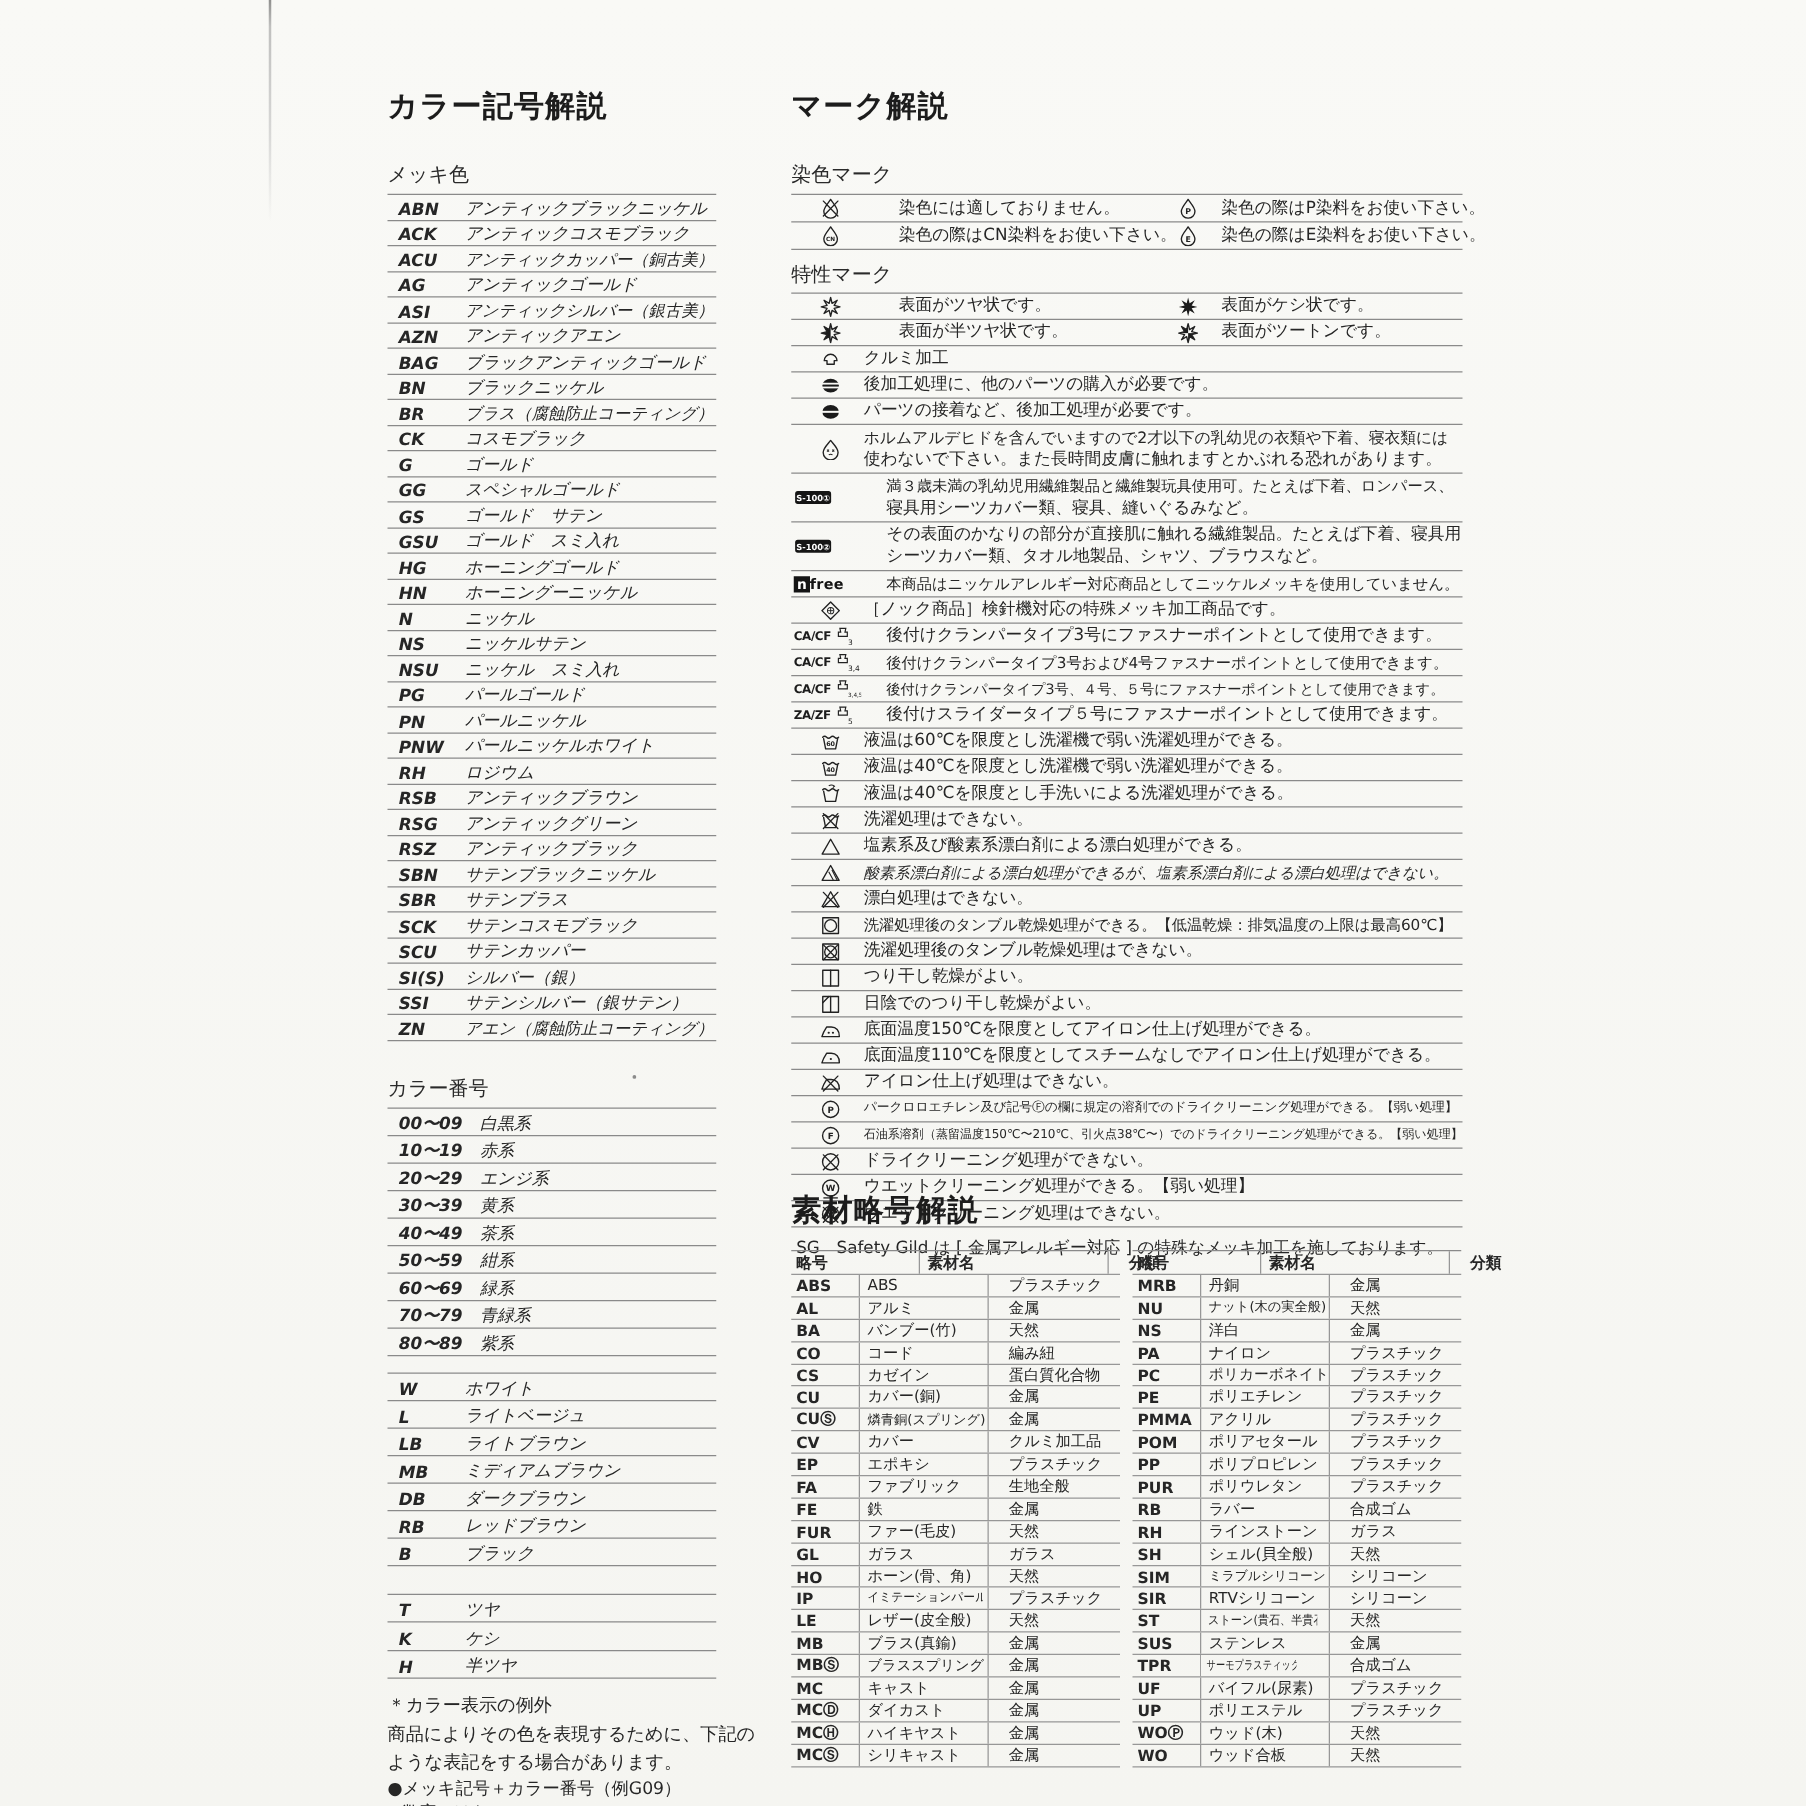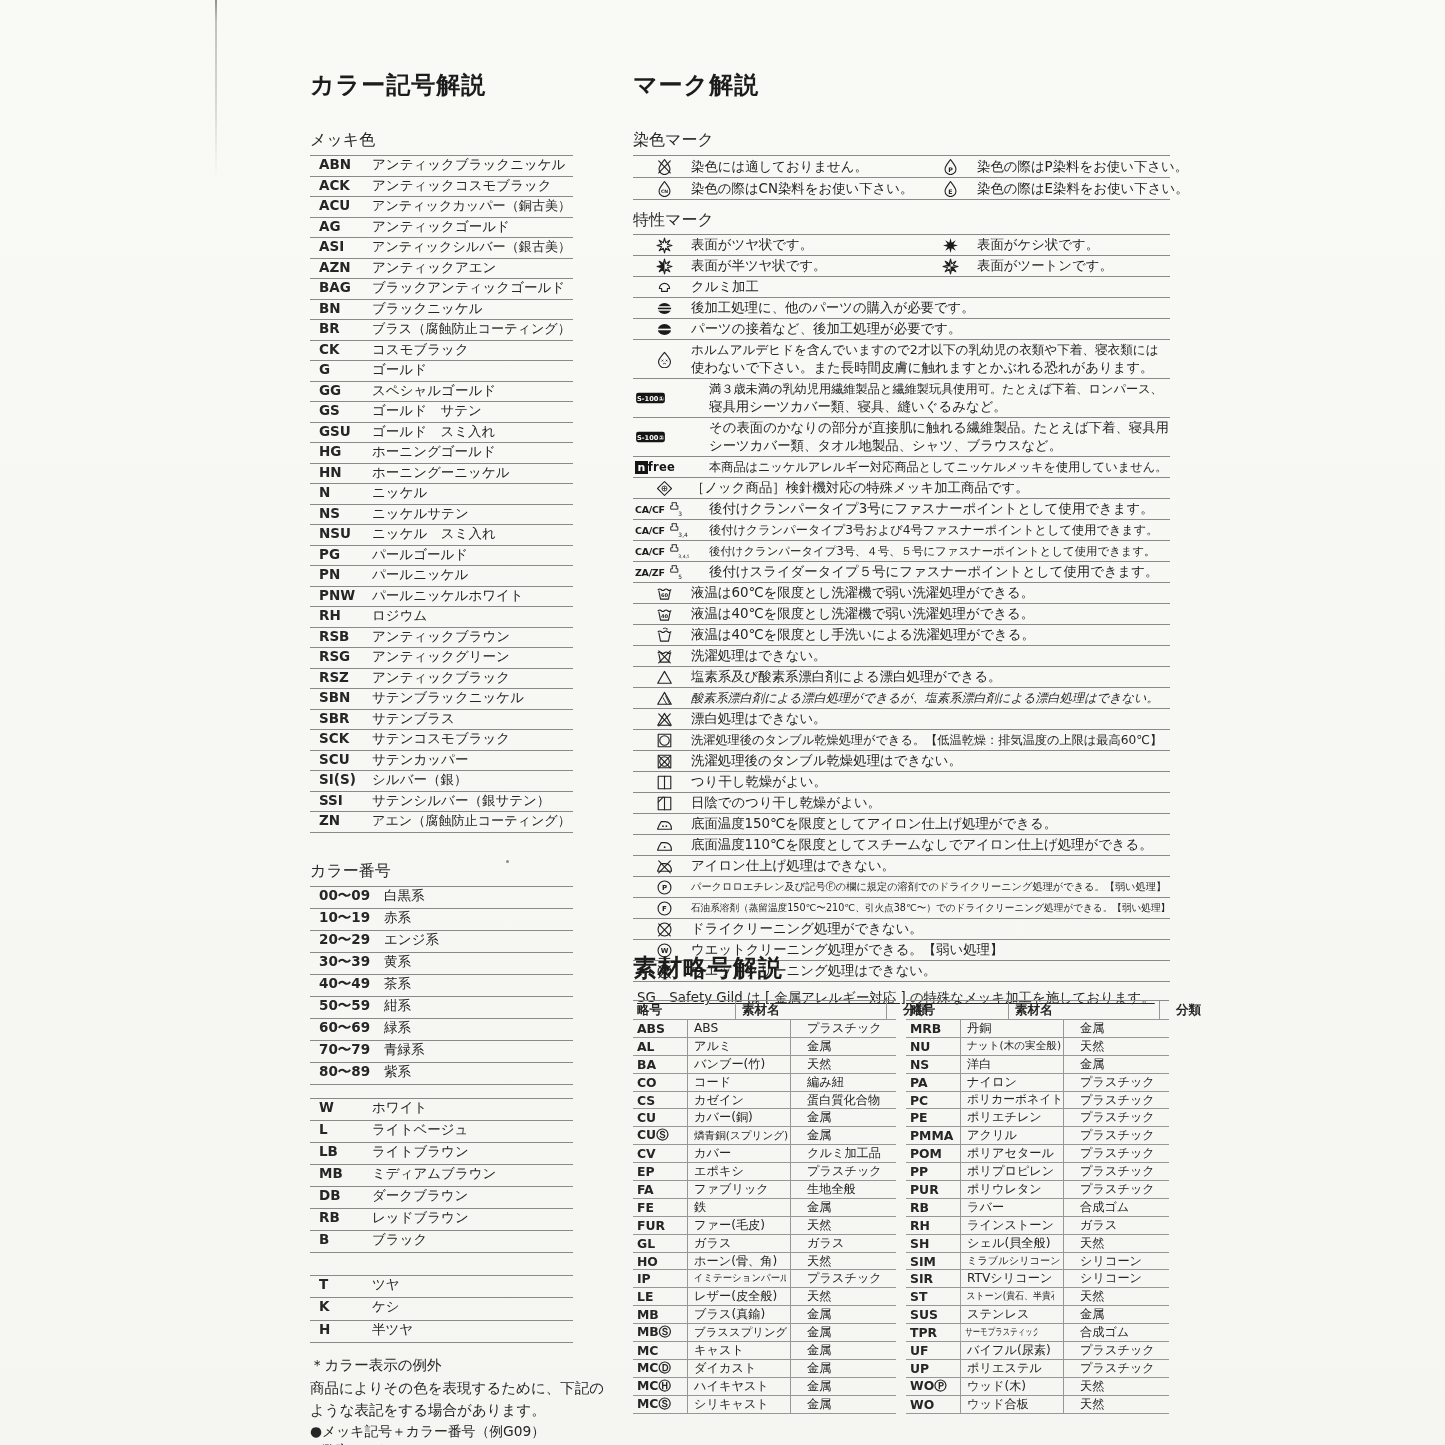--- a/index.html
+++ b/index.html
@@ -6,47 +6,47 @@
   body{width:1445px;height:1445px;background:#eef0ee;}
   .page{position:relative;width:1445px;height:1445px;background:linear-gradient(180deg,#f9f9f6,#f5f5f1);
         overflow:hidden;font-family:"DejaVu Sans",sans-serif;color:#262626;}
   h1{font-size:24px;font-weight:700;margin:0;line-height:30px;letter-spacing:1px;color:#1c1c1c;}
   .subtitle{font-size:16px;line-height:20px;color:#2a2a2a;}
   
   #left-col{position:absolute;left:310px;top:70px;width:263px;}
   #left-col h1{margin-bottom:30px;}
   .subtitle.sub-gap{margin-bottom:5px;}
   .kvtable{border-top:1px solid #8a8a8a;--rh:19.5px;--cw:62px;}
-  .kvrow{display:flex;align-items:flex-start;height:var(--rh);border-bottom:1px solid #8a8a8a;}
+  .kvrow{display:flex;align-items:flex-end;height:var(--rh);border-bottom:1px solid #8a8a8a;font-style:italic;}
   .kcode{width:var(--cw);flex:none;font-size:13.5px;font-weight:600;padding-left:9px;box-sizing:border-box;}
   .kval{flex:1;font-size:13.5px;white-space:nowrap;overflow:hidden;}
   .mt1{margin-top:28px;}
   .gap1{margin-top:13px;}
   .gap2{margin-top:22px;}
   .notes{margin-top:11px;font-size:14.5px;}
   .notes .nline{line-height:22.5px;white-space:nowrap;}
   .notes .nbullet{font-size:13.8px;line-height:19.5px;white-space:nowrap;}
   
   #right-col{position:absolute;left:633px;top:70px;width:537px;}
   #right-col h1{margin-bottom:30px;}
   .dtable{border-top:1px solid #8a8a8a;margin-top:5px;}
   .drow{display:flex;align-items:center;height:21px;border-bottom:1px solid #8a8a8a;}
   .pcell{display:flex;align-items:center;}
-  .drow .pcell:first-child,.prow.pair .pcell:first-child{width:286px;flex:none;}
+  .drow .pcell:first-child,.prow.pair .pcell:first-child{width:286px;flex:none;gap:28px;}
   .drow .pcell:last-child,.prow.pair .pcell:last-child{flex:1;}
   .subtitle.mt2{margin-top:10px;margin-bottom:4px;}
   .ptable{border-top:1px solid #8a8a8a;}
   .prow{display:flex;align-items:center;min-height:19px;border-bottom:1px solid #8a8a8a;padding:1px 0;box-sizing:border-box;}
   .ibox{width:34px;flex:none;display:flex;justify-content:center;align-items:flex-end;margin-left:14px;}
   .ibox svg{display:block;}
   .ibox.wide{width:64px;margin-left:2px;justify-content:flex-start;}
   .mcol{flex:1;min-width:0;margin-left:10px;}
   .mtext{display:block;font-size:13.4px;line-height:18px;white-space:nowrap;}
   .pcell .mtext{margin-left:10px;flex:1;min-width:0;}
-  .sgnote{margin-top:7px;font-size:13.4px;padding-left:4px;white-space:nowrap;text-decoration:underline;}
+  .sgnote{margin-top:7px;font-size:13.4px;padding-left:4px;white-space:nowrap;}
   .nfree{display:inline-flex;align-items:center;}
   .nbox{background:#141414;color:#fff;font-weight:700;font-size:11px;line-height:13px;padding:0 2.5px;}
   .nword{font-weight:700;font-size:11.5px;color:#141414;letter-spacing:0.2px;}
   .cacf{display:inline-flex;align-items:center;}
   .cacf-t{font-weight:700;font-size:9.5px;letter-spacing:-0.3px;color:#1c1c1c;}
   
   #materials{position:absolute;left:633px;top:953px;width:537px;}
   #materials h1{margin-bottom:17px;}
   .mat-wrap{display:flex;gap:10px;}
   .mat-table{width:263px;flex:none;border-top:1px solid #8a8a8a;}

